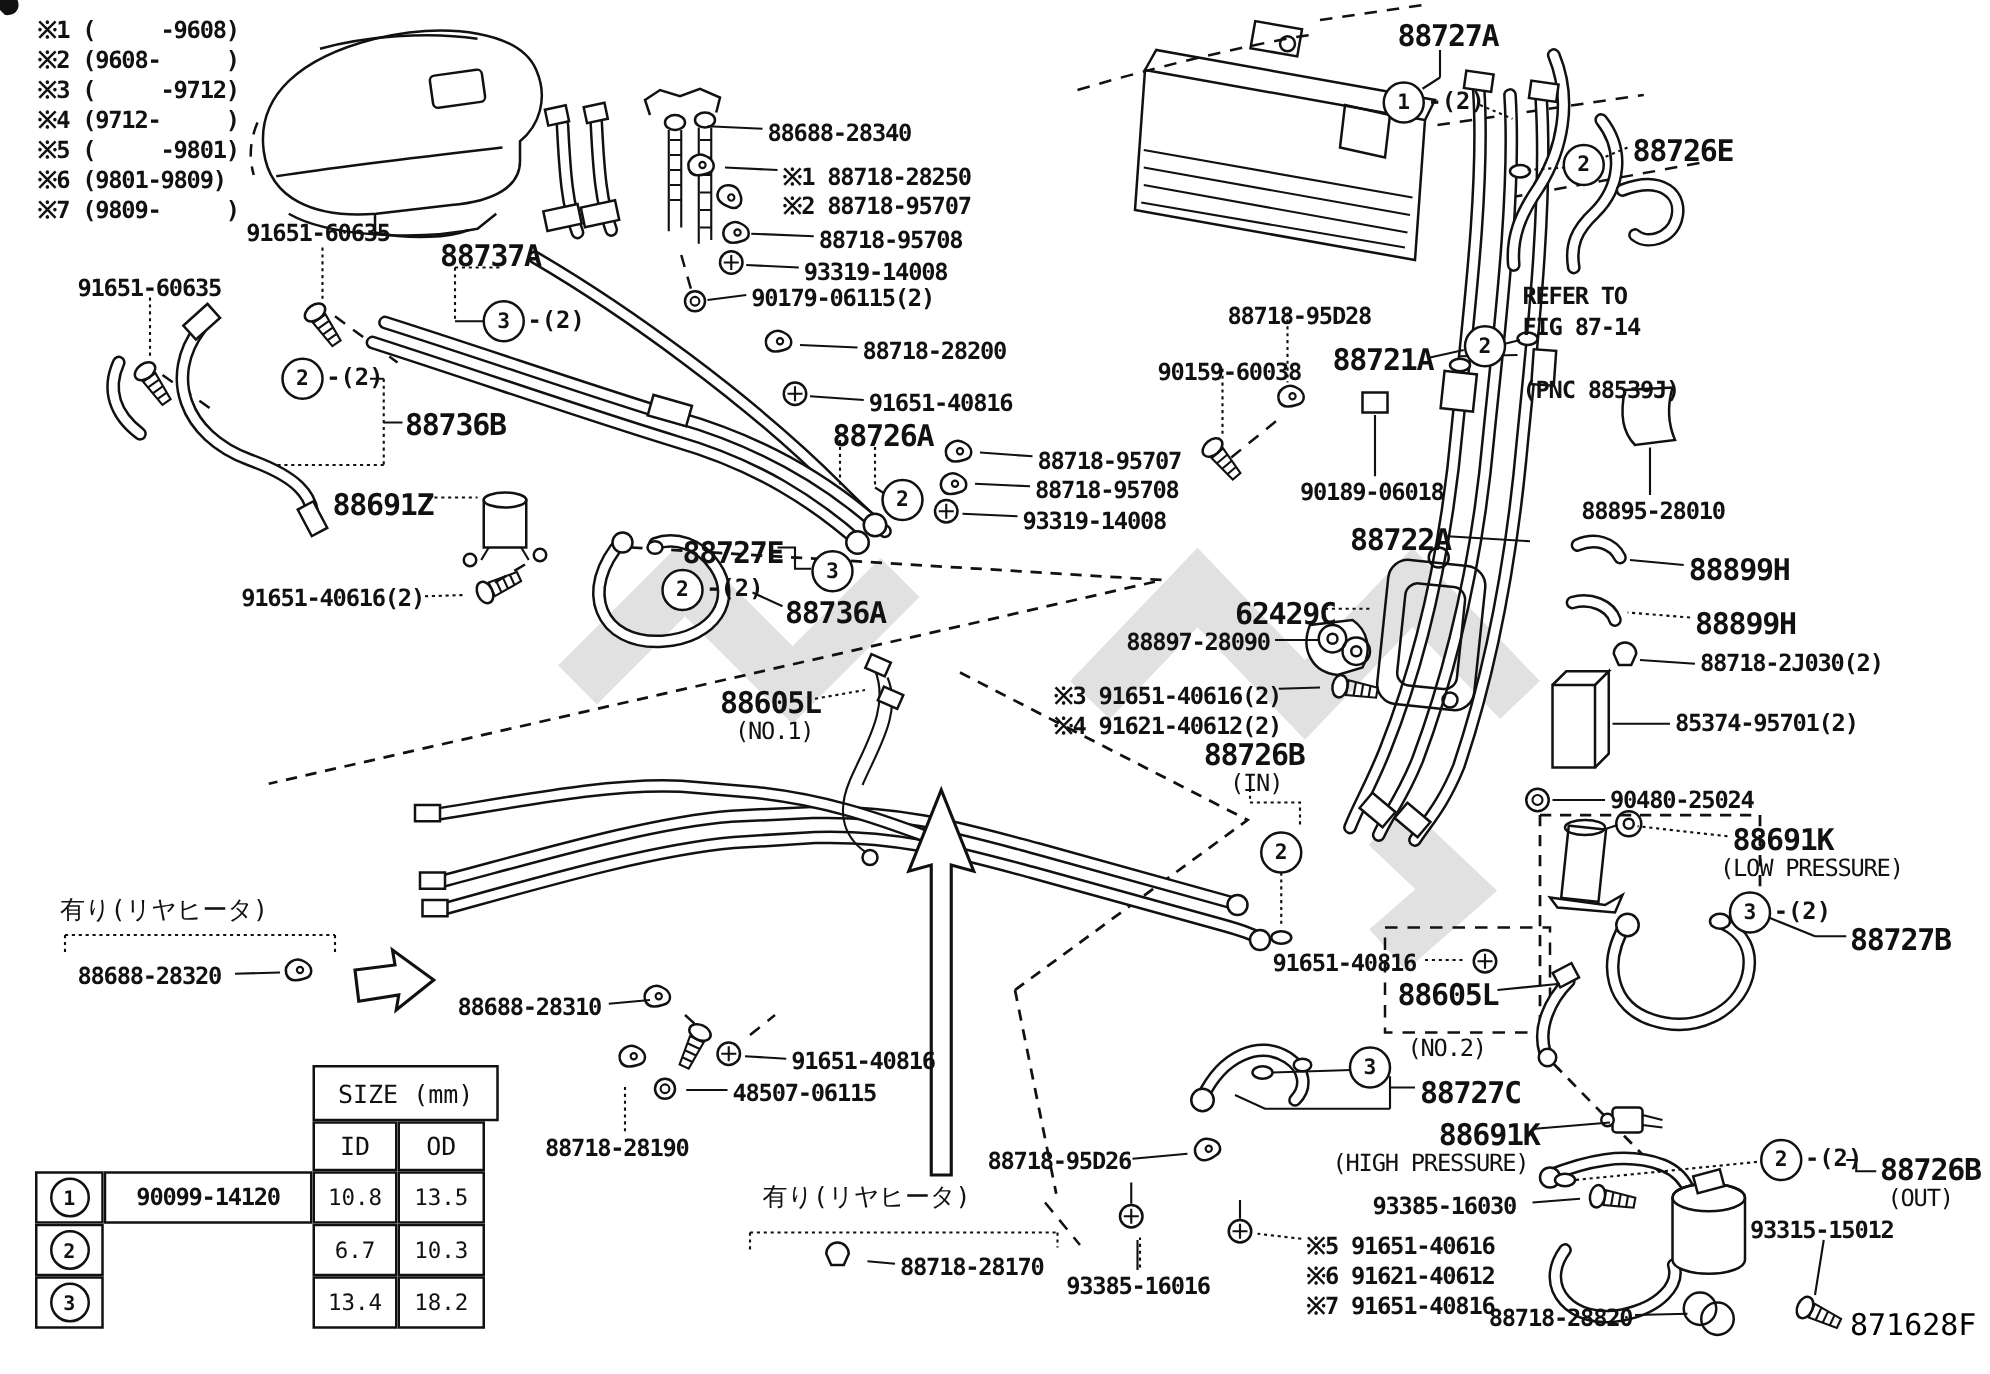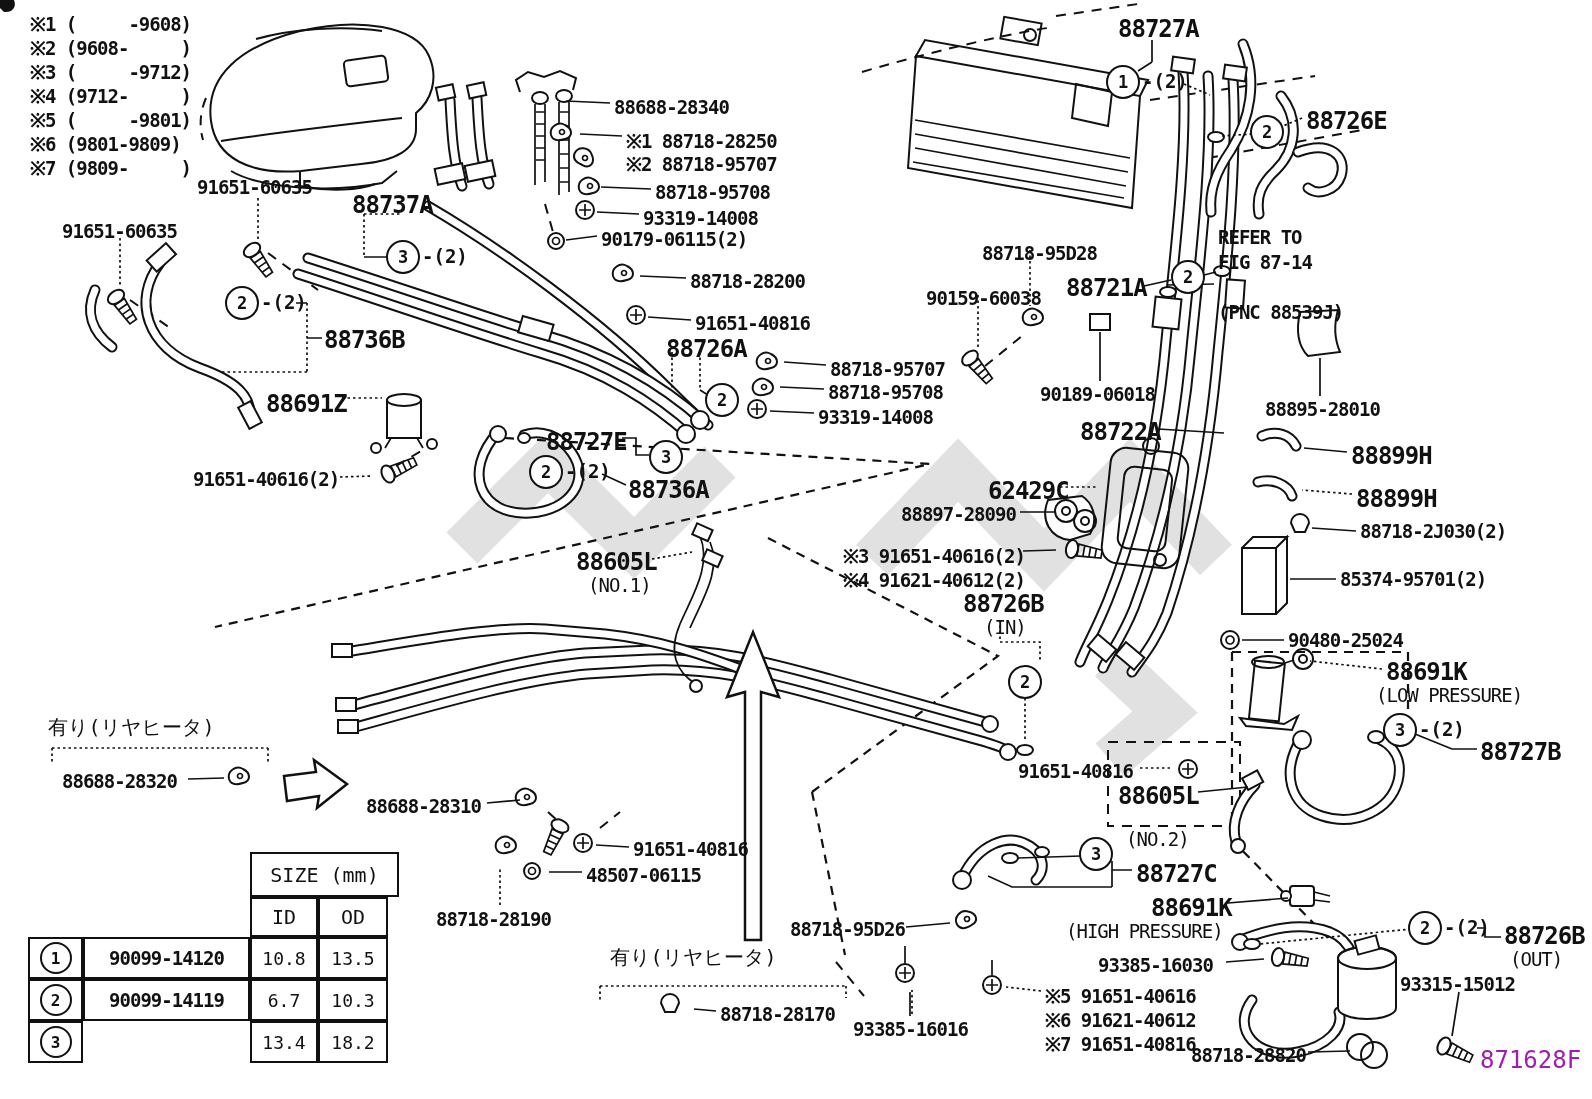--- a/index.html
+++ b/index.html
@@ -5,21 +5,21 @@
   html,body{margin:0;padding:0;background:#fff}
   #stage{position:relative;width:1592px;height:1099px;background:#fff;overflow:hidden;
          font-family:"DejaVu Sans Mono",monospace;color:#111}
   #art{position:absolute;left:0;top:0;z-index:1}
   #label-layer,#notes-box,#size-table{position:absolute;z-index:2}
   .lbl{position:absolute;white-space:nowrap;color:#111}
   .std{font:bold 19px "DejaVu Sans Mono",monospace;letter-spacing:-1px}
   .big{font:bold 24px "DejaVu Sans Mono",monospace;letter-spacing:-1px}
   .sub{font:19px "DejaVu Sans Mono",monospace;letter-spacing:-1px}
   .jp{font:20px "DejaVu Sans Mono",monospace}
-  .code{font:24px "DejaVu Sans Mono",monospace;color:#a21caf}
+  .code{font:24px "DejaVu Sans Mono",monospace;color:#000000}
   .csuf{font:bold 19px "DejaVu Sans Mono",monospace}
   .circ{position:absolute;width:30px;height:30px;border:2.5px solid #111;border-radius:50%;
         background:#fff;display:flex;align-items:center;justify-content:center;
         font:bold 17px "DejaVu Sans Mono",monospace}
   #notes-box{left:30px;top:12px}
   .note-line{font:bold 19px "DejaVu Sans Mono",monospace;white-space:pre;line-height:24px;letter-spacing:-1px}
   #size-table{left:28px;top:852px;width:360px;height:212px}
   .cell{position:absolute;border:2px solid #111;background:#fff;box-sizing:border-box;
         display:flex;align-items:center;justify-content:center}
   .thc{font:20px "DejaVu Sans Mono",monospace}
@@ -352,21 +352,20 @@
     <div class="cell" style="left:0;top:85px;width:55px;height:42px">
       <span class="tcirc">1</span>
       </div>
     <div class="cell partc" style="left:55px;top:85px;width:167px;height:42px">90099-14120</div>
     <div class="cell numc" style="left:222px;top:85px;width:68px;height:42px">10.8</div>
     <div class="cell numc" style="left:290px;top:85px;width:70px;height:42px">13.5</div>
 
     <div class="cell" style="left:0;top:127px;width:55px;height:42px">
       <span class="tcirc">2</span>
       </div>
-    <div class="cell partc" style="left:55px;top:127px;width:167px;height:42px">90099-14119</div>
     <div class="cell numc" style="left:222px;top:127px;width:68px;height:42px">6.7</div>
     <div class="cell numc" style="left:290px;top:127px;width:70px;height:42px">10.3</div>
 
     <div class="cell" style="left:0;top:169px;width:55px;height:42px">
       <span class="tcirc">3</span>
       </div>
     <div class="cell numc" style="left:222px;top:169px;width:68px;height:42px">13.4</div>
     <div class="cell numc" style="left:290px;top:169px;width:70px;height:42px">18.2</div>
   </div>
 

